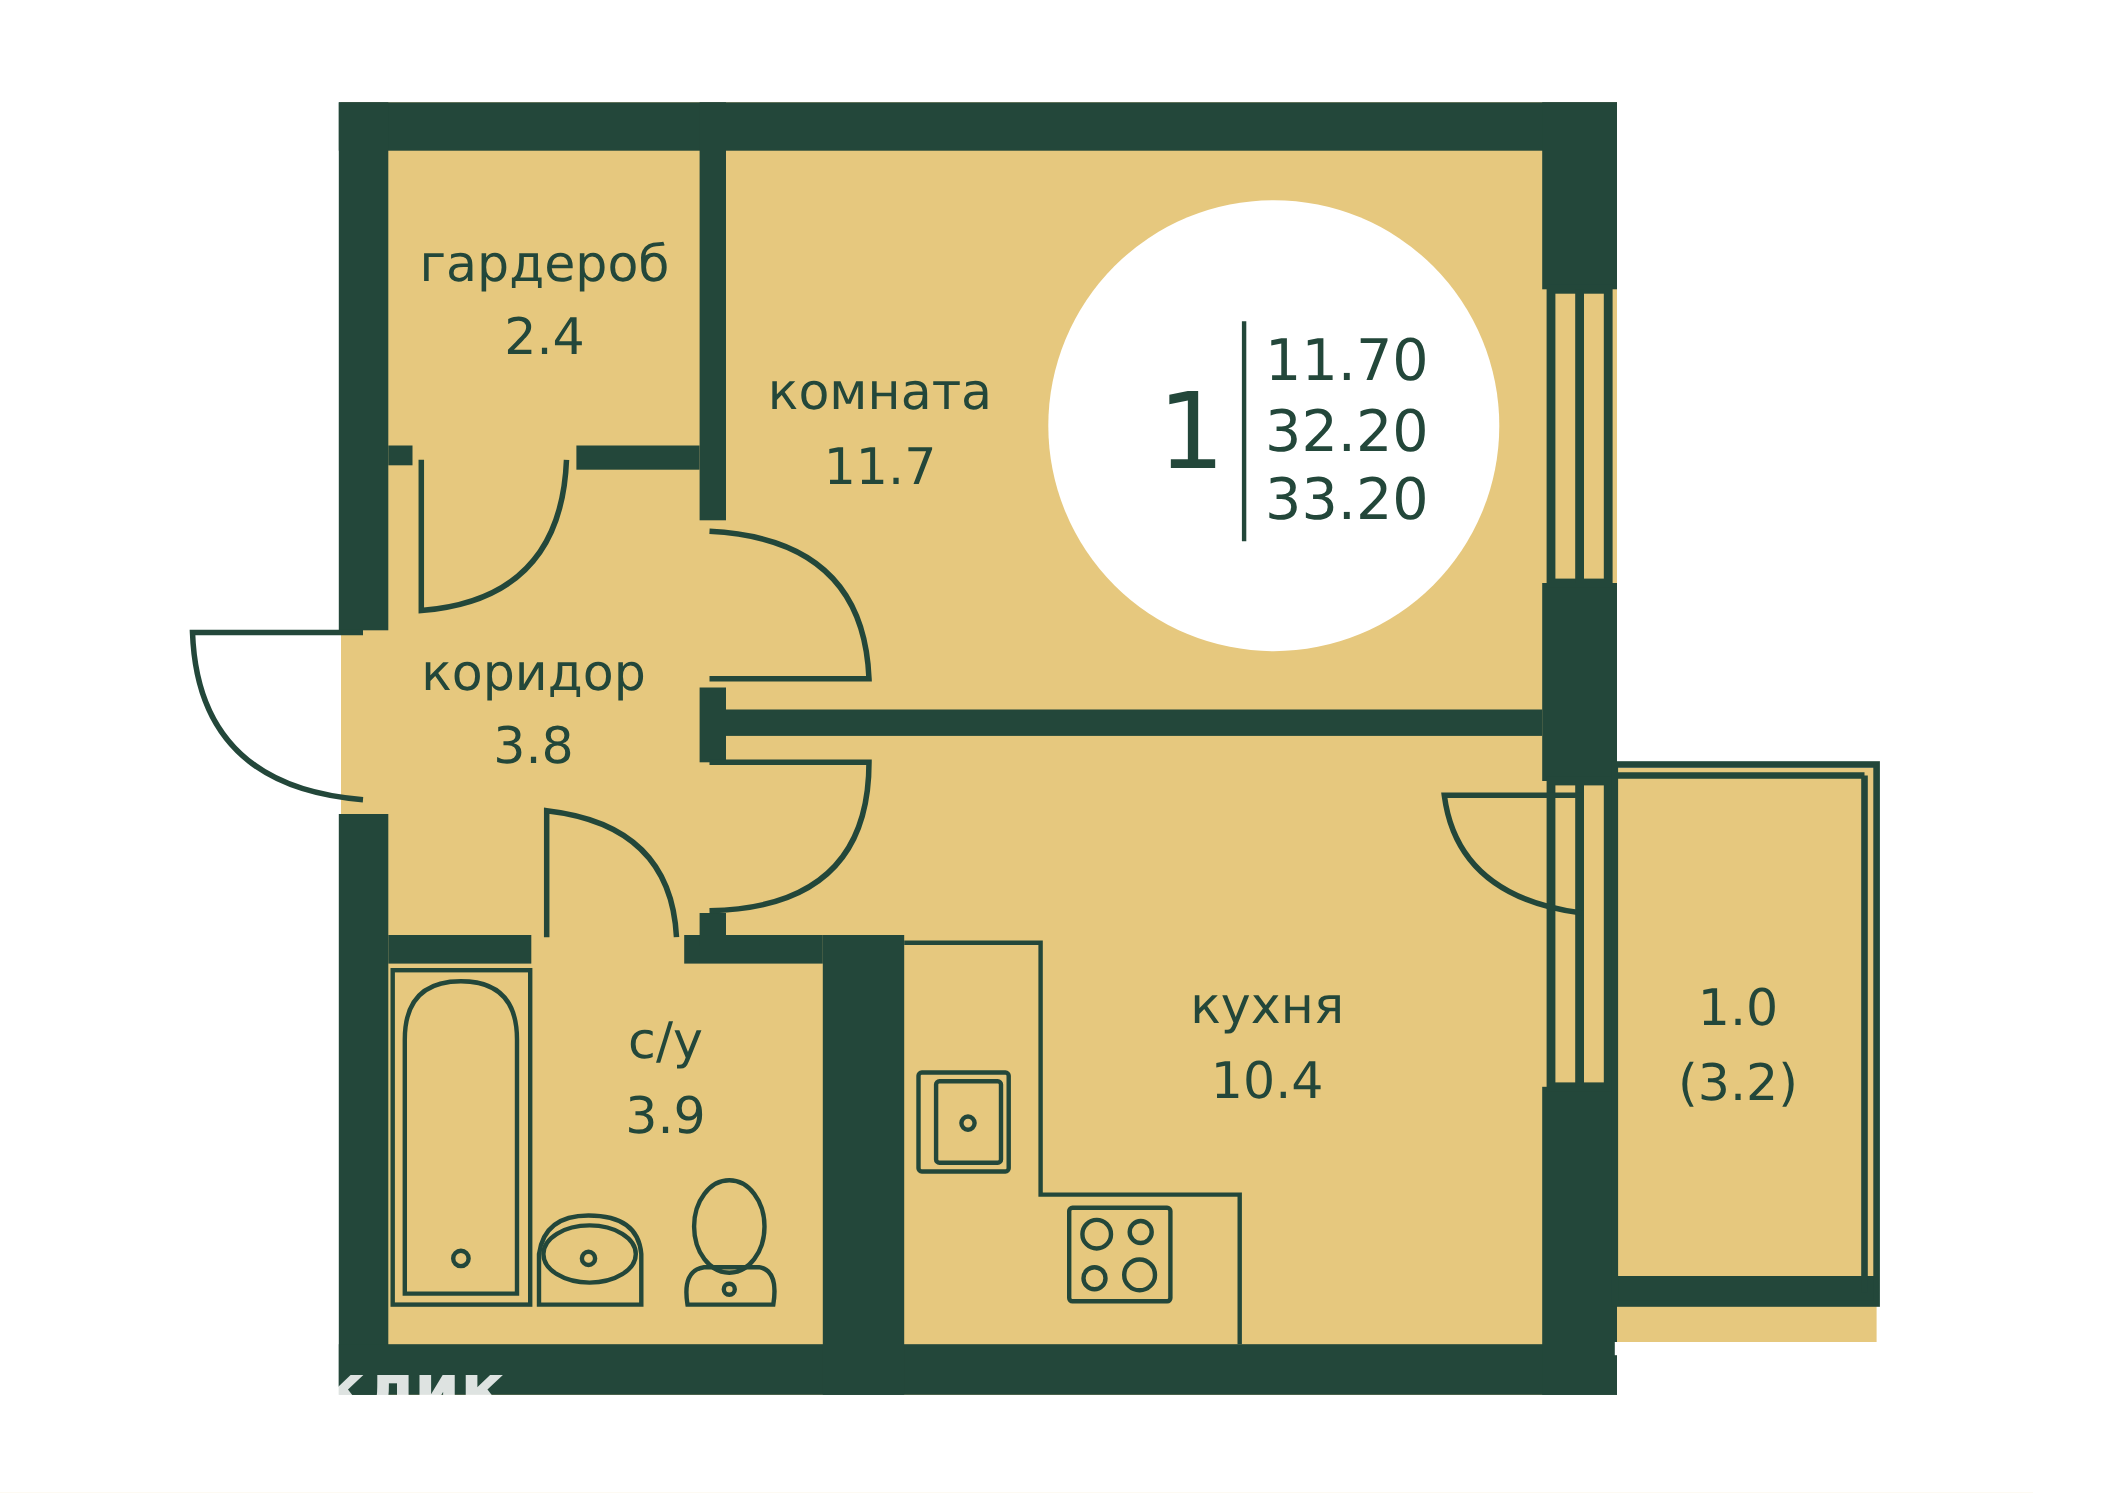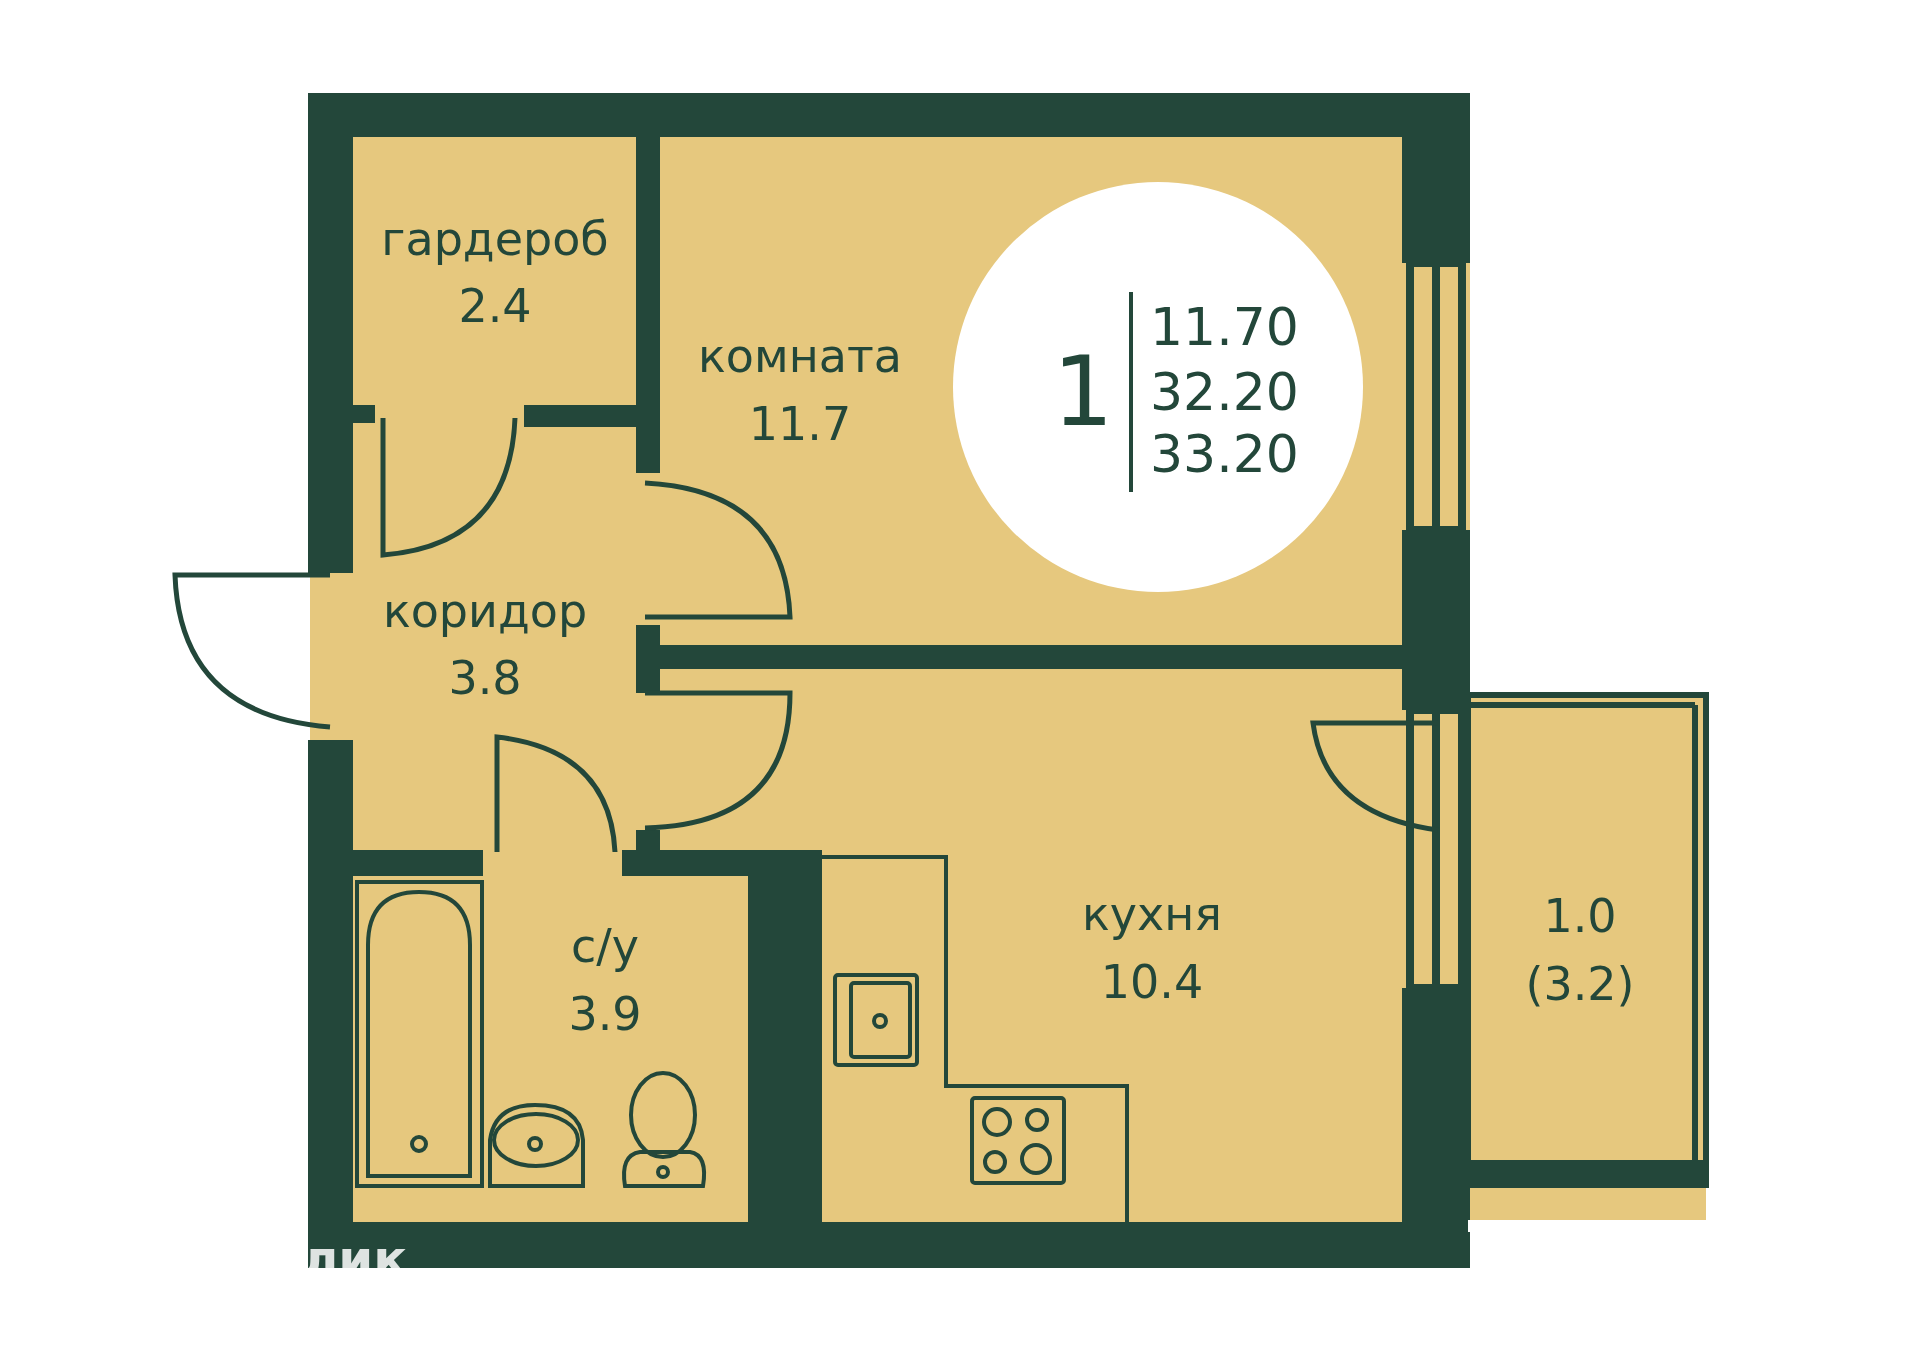--- a/index.html
+++ b/index.html
@@ -1,21 +1,21 @@
 <!DOCTYPE html>
 <html><head>
 <meta charset="utf-8">
 <style>
   html, body { margin: 0; padding: 0; background: #ffffff; }
   body { width: 1920px; height: 1357px; position: relative; overflow: hidden; font-family: "DejaVu Sans", sans-serif; }
   #plan { position: absolute; left: 0; top: 0; width: 1920px; height: 1357px; }
   .room-label { font-family: "DejaVu Sans", sans-serif; fill: #23473A; font-size: 46px; text-anchor: middle; }
   .summary-big { font-family: "DejaVu Sans", sans-serif; fill: #23473A; font-size: 96px; text-anchor: middle; }
   .summary-num { font-family: "DejaVu Sans", sans-serif; fill: #23473A; font-size: 52px; }
-  .watermark { position: absolute; left: 72px; top: 1228px; display: flex; align-items: center; gap: 14px; color: rgba(255,255,255,0.85); font-size: 50px; font-weight: bold; font-family: "DejaVu Sans", sans-serif; }
+  .watermark { position: absolute; left: 72px; top: 1228px; display: flex; align-items: center; gap: 14px; color: rgba(255,255,255,0.85); font-size: 60px; font-weight: bold; font-family: "DejaVu Sans", sans-serif; }
   .wm-icon { width: 62px; height: 62px; }
 </style>
 </head>
 <body>
 
 <svg id="plan" viewBox="0 0 1920 1357" xmlns="http://www.w3.org/2000/svg">
 
   <g fill="#E6C87E">
     <rect x="310" y="93" width="1160" height="1175"></rect>
     <rect x="1468" y="698" width="238" height="522"></rect>

